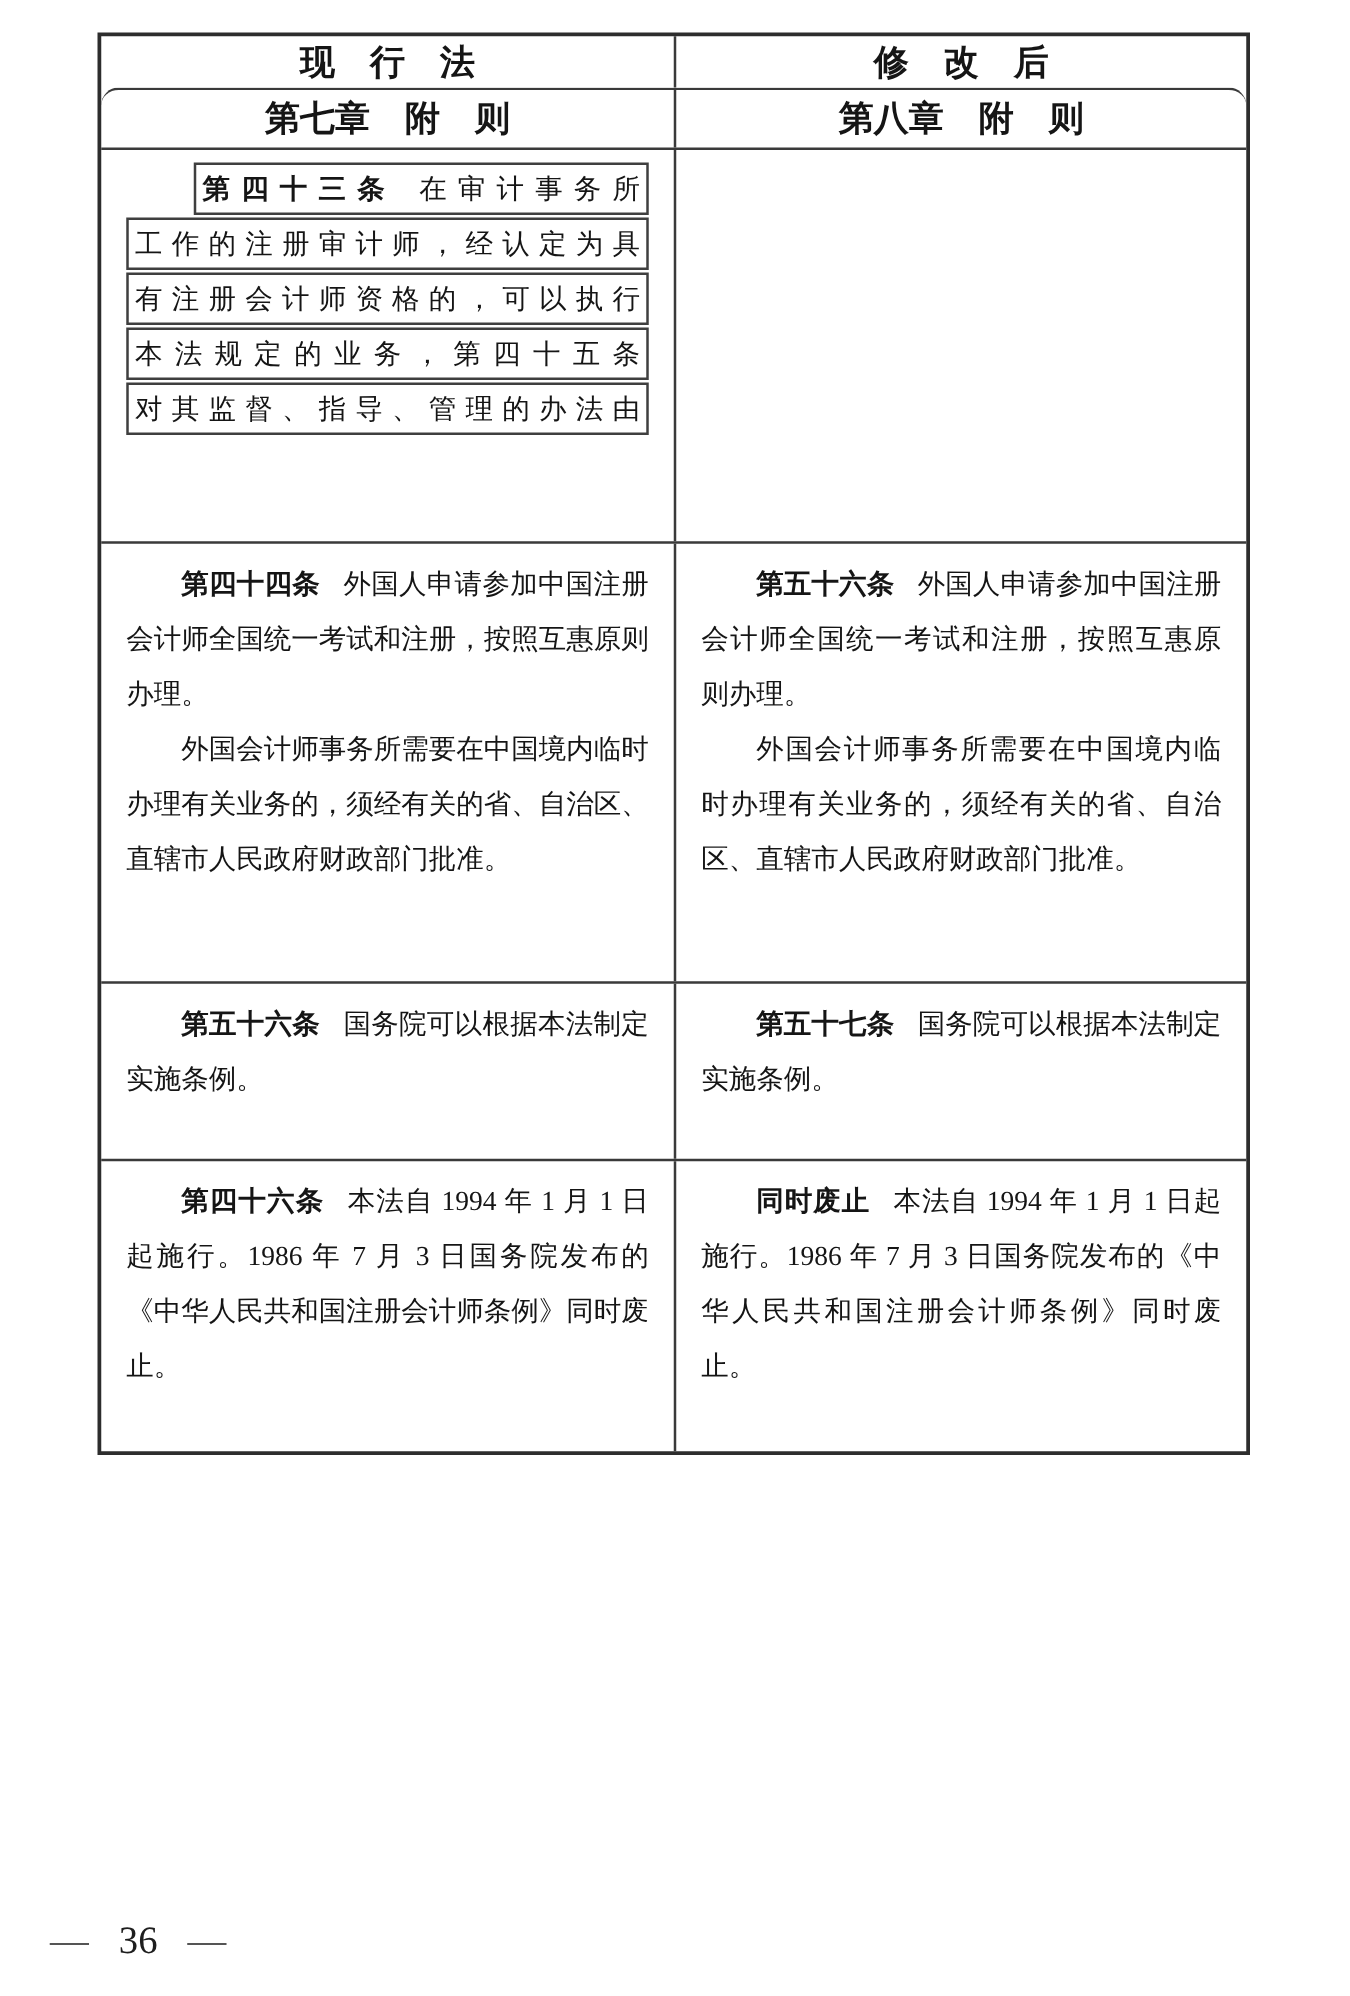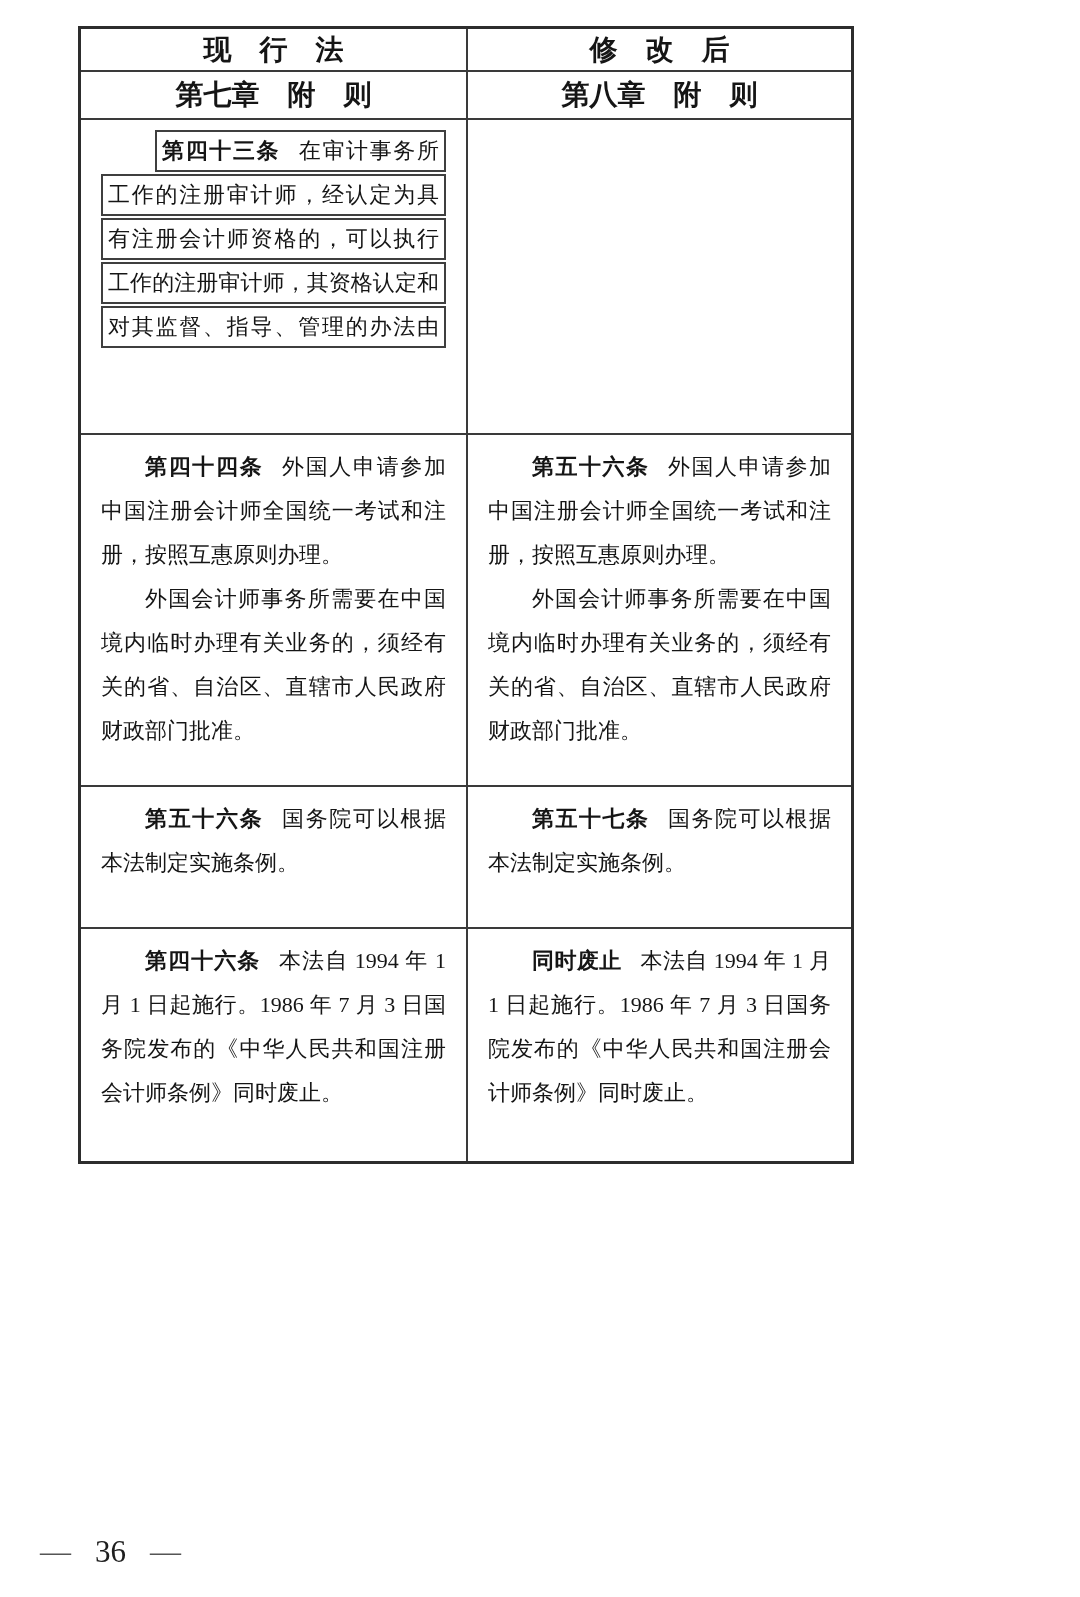--- a/index.html
+++ b/index.html
@@ -14,33 +14,33 @@
     font-family: "Liberation Serif", "DejaVu Serif", serif;
     color: #151515;
     overflow: hidden;
   }
 
   
   .cmp-table {
     position: absolute;
     left: 78px;
     top: 26px;
-    width: 776px;
+    width: 922px;
     box-sizing: border-box;
     border: 3px solid #2d2d2d;
     background: #ffffff;
   }
   .trow {
     display: grid;
     grid-template-columns: 1fr 1fr;
   }
   .trow .cell { box-sizing: border-box; }
   .trow .cell:nth-child(2) { border-left: 2px solid #3a3a3a; }
 
-  .trow.thead2 { border-top: 2px solid #3a3a3a; }
+  .trow.thead2 { border-top: 2px solid #3a3a3a; border-radius: 14px; }
   #content-rows .trow { border-top: 2px solid #3a3a3a; }
 
   .thead  { height: 41px; }
   .thead2 { height: 46px; }
   #content-rows .trow:nth-child(1) { min-height: 313px; }
   #content-rows .trow:nth-child(2) { min-height: 350px; }
   #content-rows .trow:nth-child(3) { min-height: 140px; }
   #content-rows .trow:nth-child(4) { min-height: 232px; }
 
   .hcell, .hcell2 {
@@ -117,21 +117,21 @@
       <div class="cell hcell2">第七章　附　则</div>
       <div class="cell hcell2">第八章　附　则</div>
     </div>
 
     <div id="content-rows">
         <div class="trow content-row">
           <div class="cell body-cell">
             <div class="del-line first"><span class="lead">第四十三条</span>在审计事务所</div>
             <div class="del-line">工作的注册审计师，经认定为具</div>
             <div class="del-line">有注册会计师资格的，可以执行</div>
-            <div class="del-line">工作的注册审计师，其资格认定和</div>
+            <div class="del-line">本法规定的业务，第四十五条</div>
             <div class="del-line">对其监督、指导、管理的办法由</div>
           </div>
           <div class="cell body-cell"></div>
         </div>
         <div class="trow content-row">
           <div class="cell body-cell">
             <p class="para"><span class="lead">第四十四条</span>外国人申请参加中国注册会计师全国统一考试和注册，按照互惠原则办理。</p>
             <p class="para">外国会计师事务所需要在中国境内临时办理有关业务的，须经有关的省、自治区、直辖市人民政府财政部门批准。</p>
           </div>
           <div class="cell body-cell">

